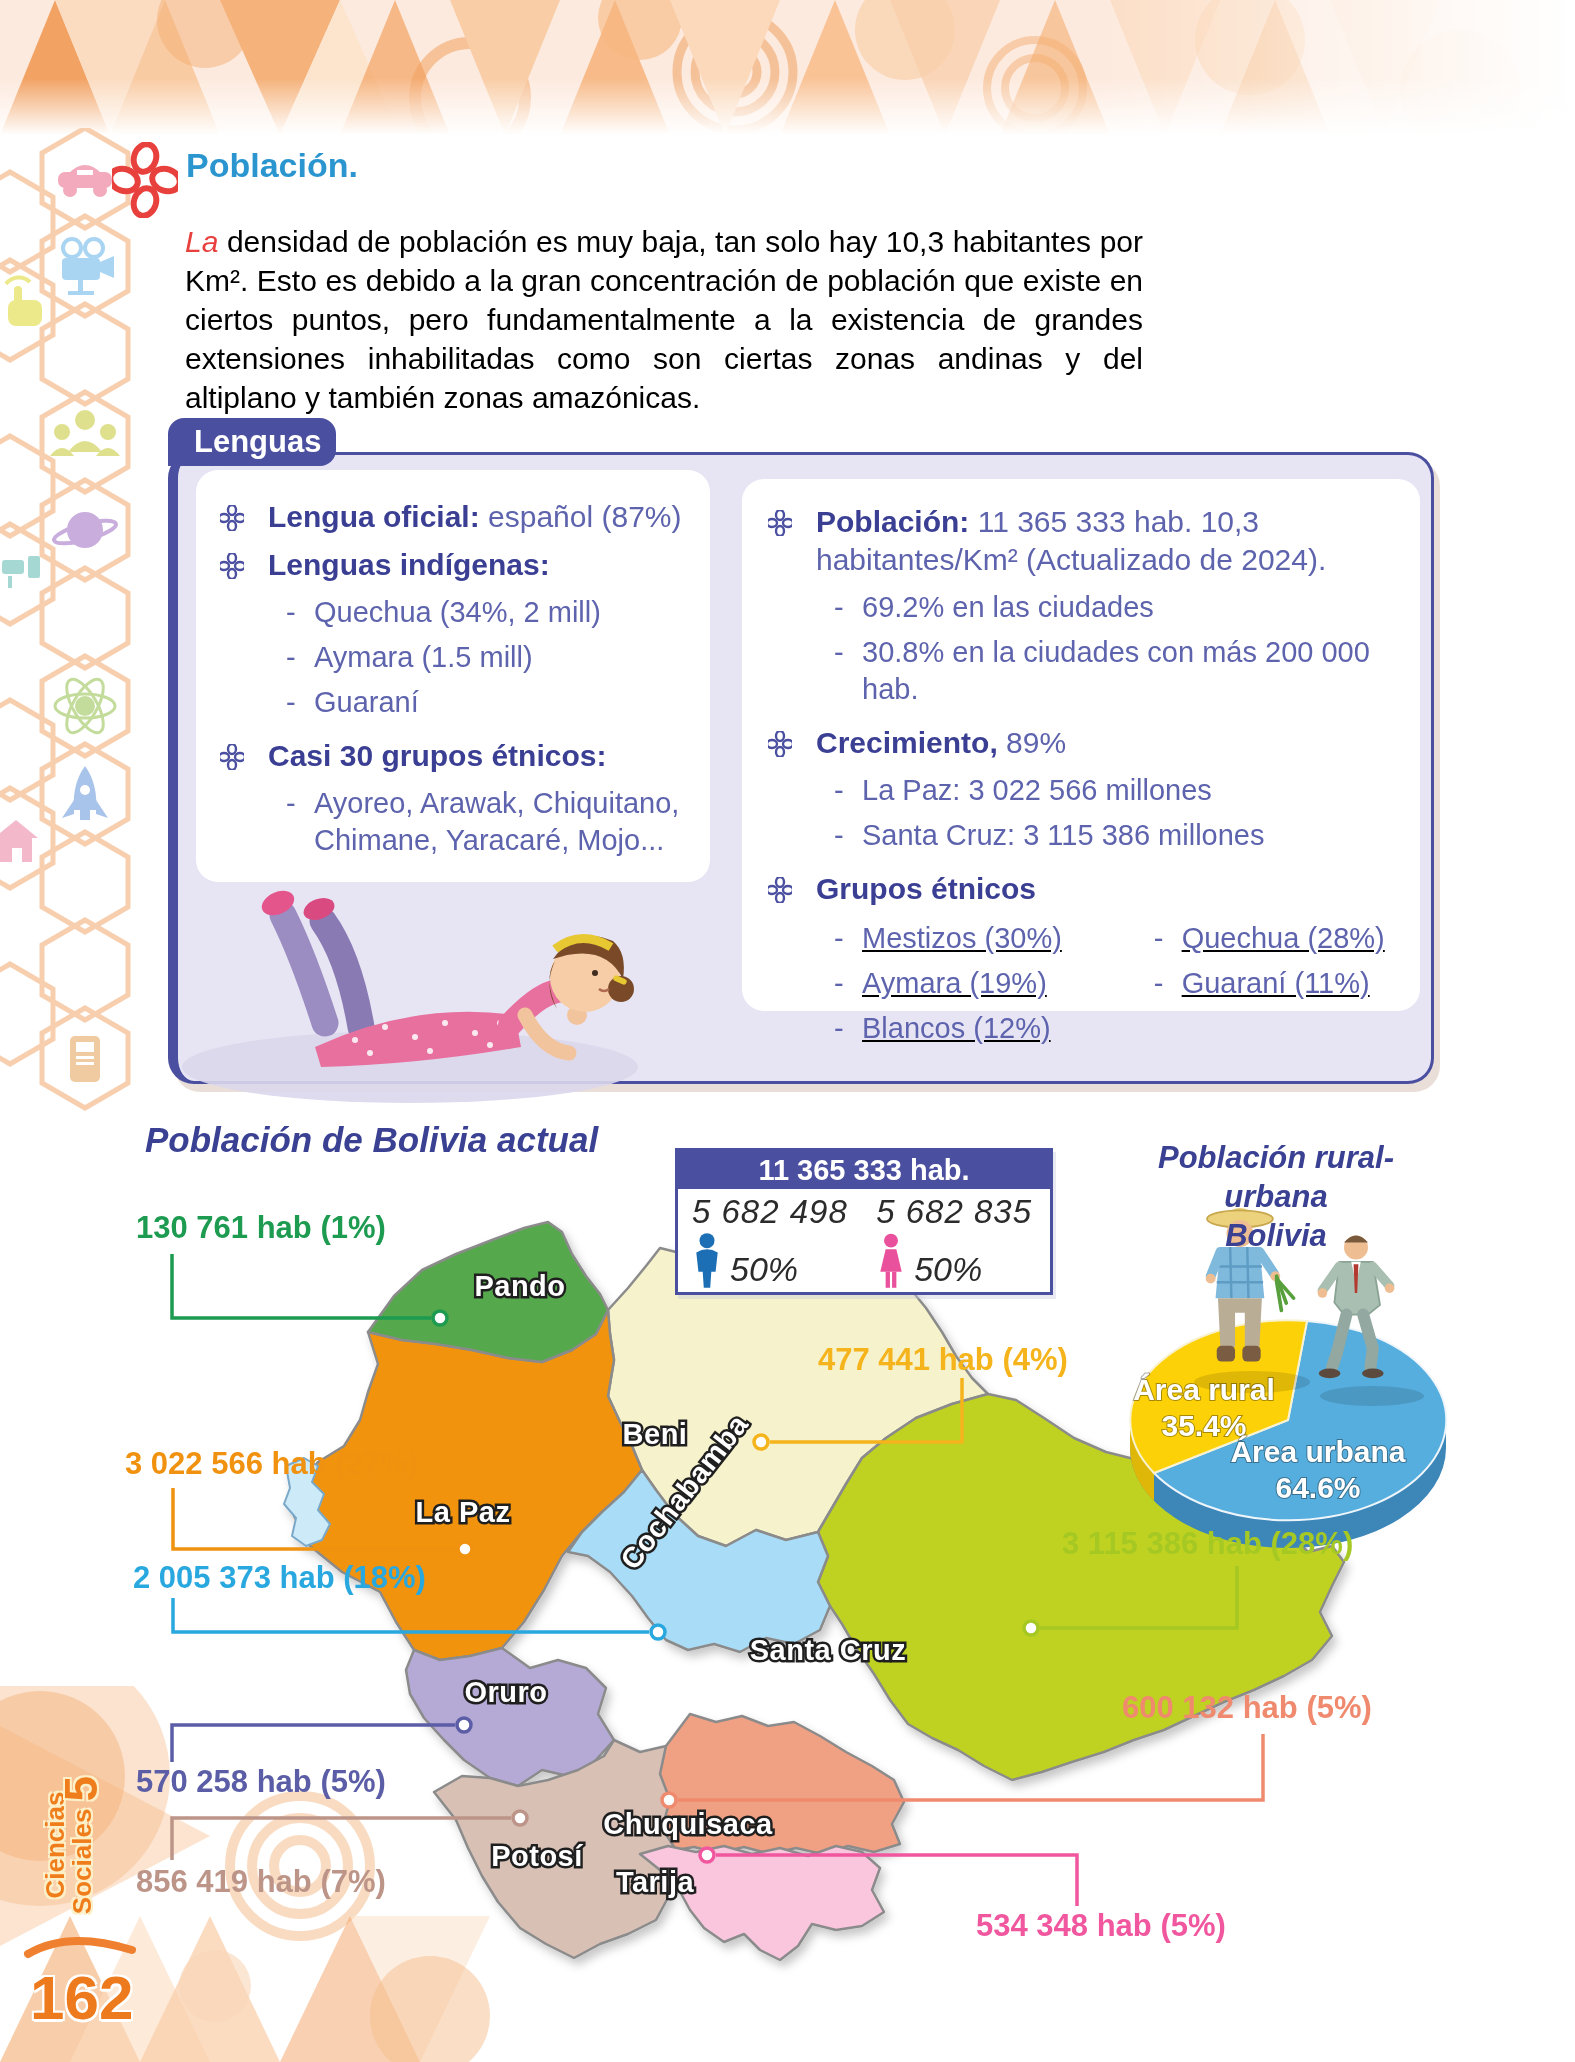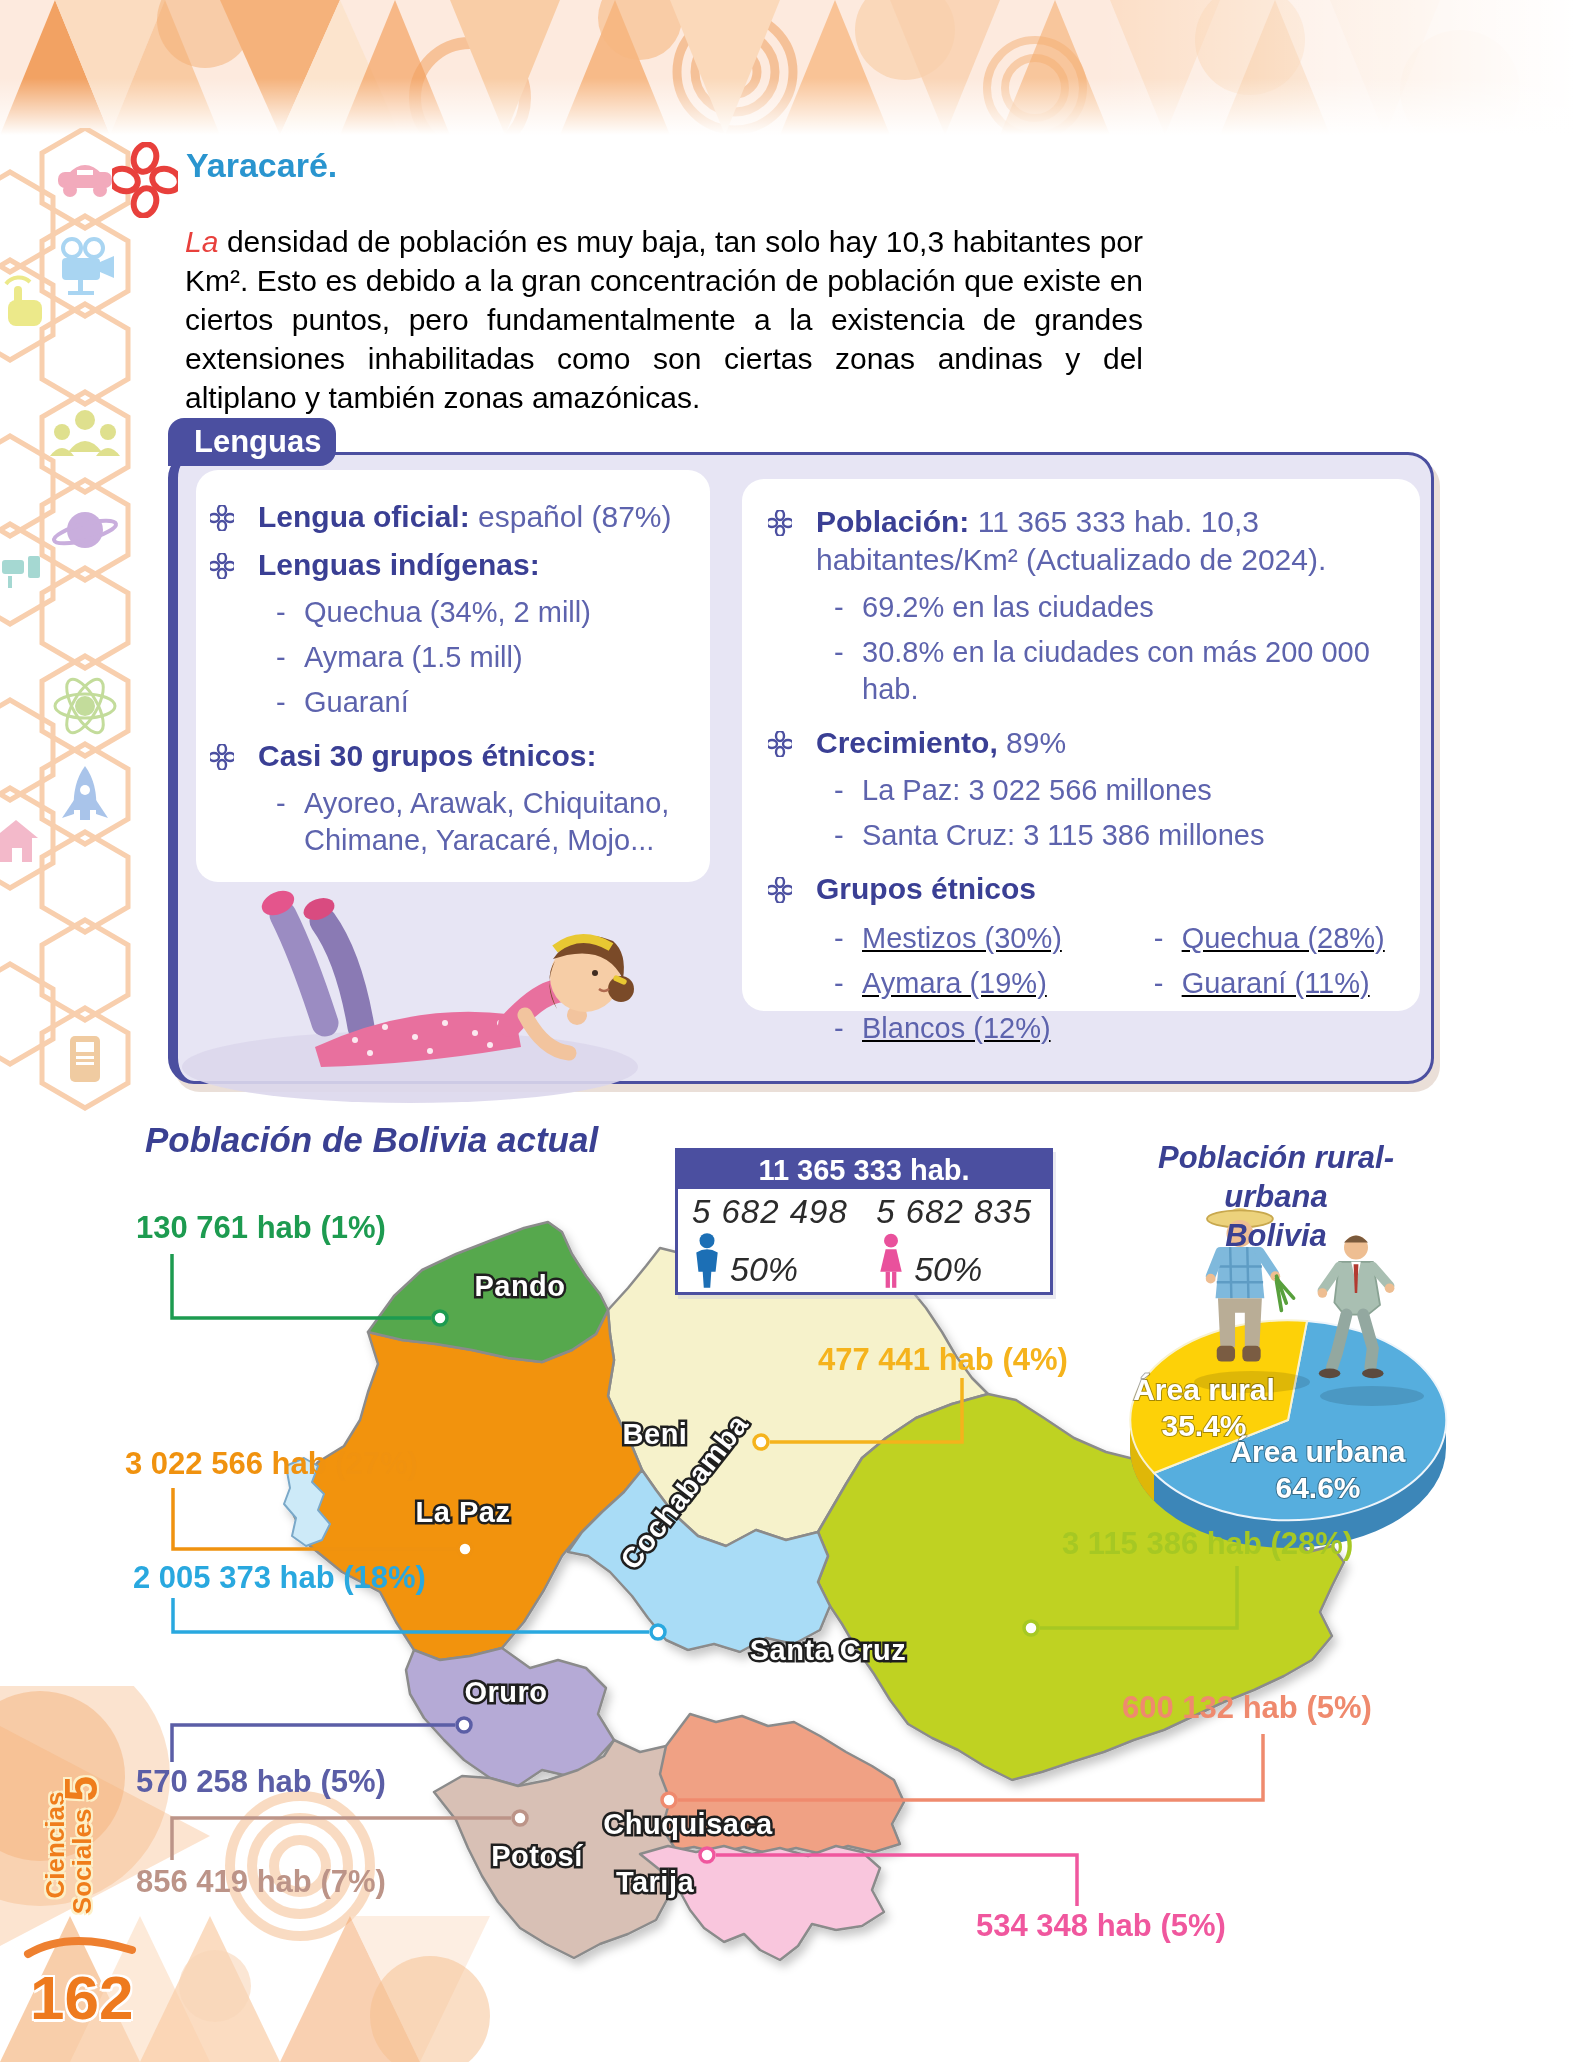--- a/index.html
+++ b/index.html
@@ -27,21 +27,21 @@
     left:168px;top:452px;width:1253px;height:626px;background:#e7e5f4;
     border:3px solid #4b4fa0;border-left:10px solid #4b4fa0;border-radius:26px;
     box-shadow:6px 8px 0 rgba(216,196,184,.55);z-index:3;
   }
   #lenguas-tab{
     left:168px;top:418px;width:168px;height:48px;background:#4b4fa0;color:#fff;
     font-size:31px;font-weight:bold;border-radius:16px 16px 16px 0;
     display:flex;align-items:center;padding-left:26px;box-sizing:border-box;z-index:4;
   }
   .card{position:absolute;background:#fff;border-radius:22px;z-index:4;box-sizing:border-box;}
-  #card-left{left:196px;top:470px;width:514px;height:412px;padding:28px 20px 0 8px;}
+  #card-left{left:196px;top:470px;width:514px;height:412px;padding:28px 20px 0 18px;}
   #card-right{left:742px;top:479px;width:678px;height:532px;padding:24px 24px 0 20px;}
   .brow{position:relative;padding-left:54px;font-size:30px;color:#5d63ad;margin:0 0 10px 0;line-height:38px;}
   .brow .bl{font-weight:bold;color:#3a3f94;}
   .brow svg{position:absolute;left:6px;top:7px;}
   ul.subs{list-style:none;margin:2px 0 16px 0;padding:0 0 0 72px;}
   ul.subs li{font-size:29px;color:#5d63ad;line-height:37px;margin-bottom:8px;position:relative;padding-left:28px;}
   ul.subs li::before{content:"-";position:absolute;left:0;top:0;}
   .twocol{display:flex;text-decoration:underline;}
   .twocol ul.subs{width:300px;}
   .twocol ul.subs + ul.subs{width:260px;padding-left:40px;}
@@ -232,21 +232,21 @@
 </svg>
 
 <svg id="section-icon" class="abs" viewBox="0 0 66 76">
   <g fill="#fff" stroke="#e8403c" stroke-width="6">
     <ellipse cx="33" cy="16" rx="11" ry="14" transform="rotate(18 33 16)"></ellipse>
     <ellipse cx="33" cy="60" rx="11" ry="14" transform="rotate(18 33 60)"></ellipse>
     <ellipse cx="12" cy="38" rx="11" ry="14" transform="rotate(108 12 38)"></ellipse>
     <ellipse cx="54" cy="38" rx="11" ry="14" transform="rotate(108 54 38)"></ellipse>
   </g>
 </svg>
-<div id="section-title" class="abs">Yaracaré.</div>
+<div id="section-title" class="abs">Población.</div>
 <p id="intro-para" class="abs"><span class="lead">La</span><span> densidad de población es muy baja, tan solo hay 10,3 habitantes por Km². Esto es debido a la gran concentración de población que existe en ciertos puntos, pero fundamentalmente a la existencia de grandes extensiones inhabilitadas como son ciertas zonas andinas y del altiplano y también zonas amazónicas.</span></p>
 
 <div id="lenguas-box" class="abs"></div>
 <div id="lenguas-tab" class="abs">
     <span>Lenguas</span>
   </div>
 
 <div id="card-left" class="card">
   <p class="brow">
     <svg width="24" height="26" viewBox="0 0 24 26">

